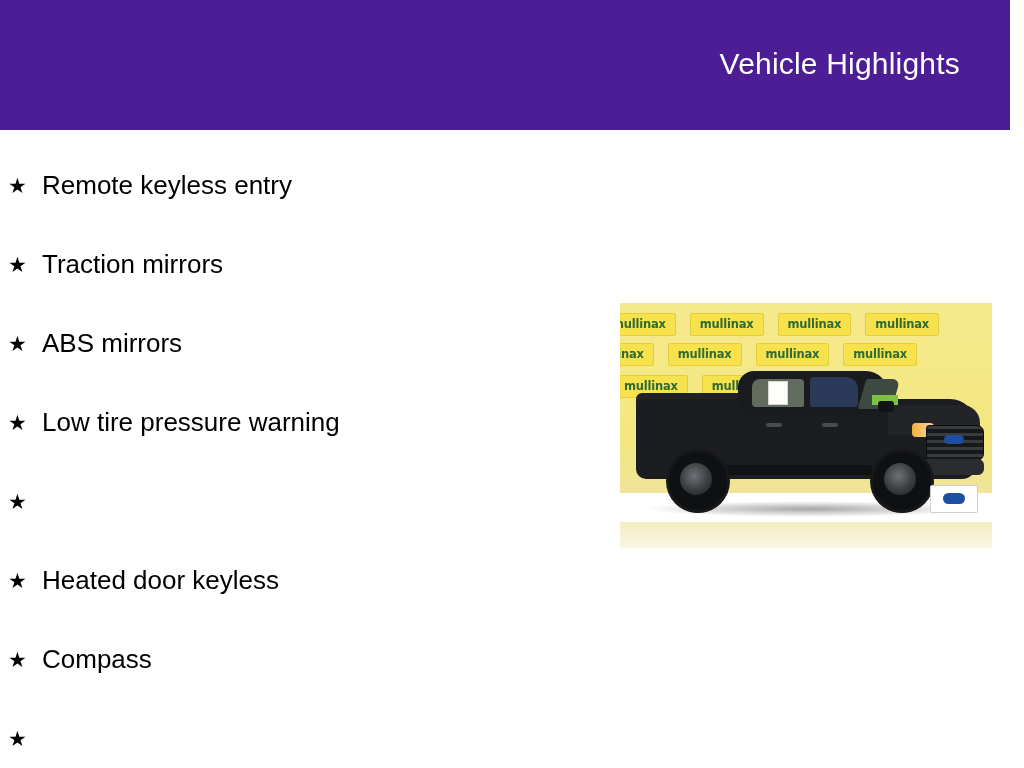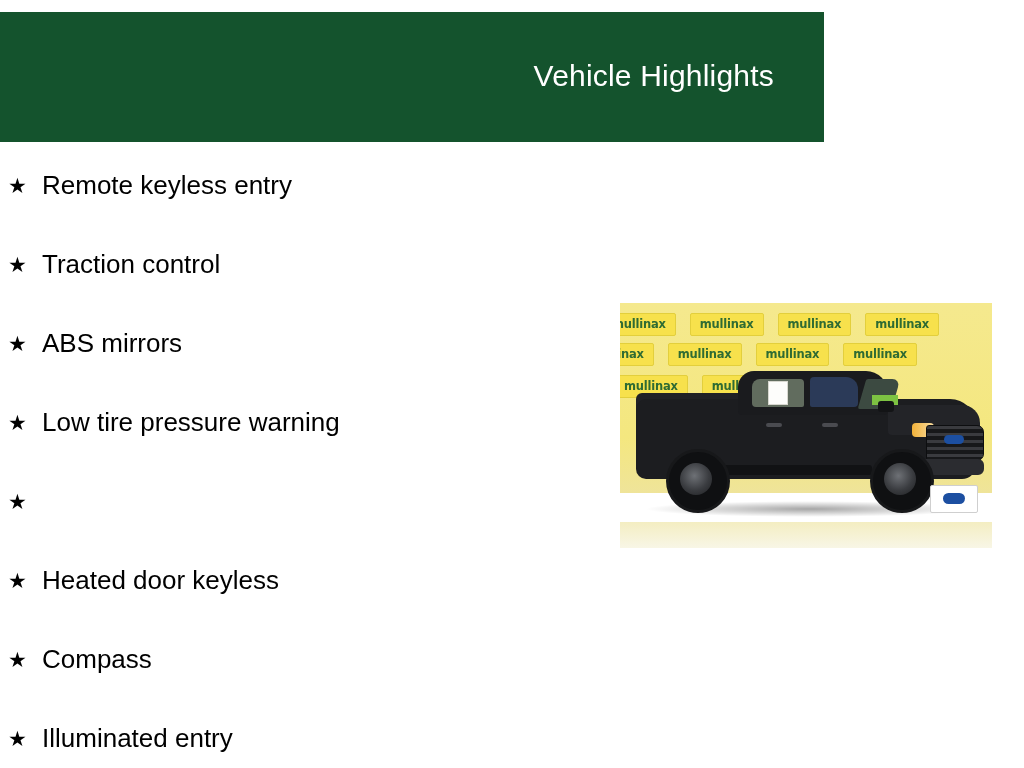--- a/index.html
+++ b/index.html
@@ -15,25 +15,25 @@
     position: relative;
   }
   .slide {
     position: relative;
     width: 1024px;
     height: 768px;
     background: #ffffff;
   }
   .header-bar {
     position: absolute;
-    top: 12px;
+    top: 0;
     left: 0;
-    width: 824px;
+    width: 1010px;
     height: 130px;
-    background: #14532d;
+    background: #4c1d95;
   }
   .header-title {
     position: absolute;
     right: 50px;
     top: 47px;
     color: #ffffff;
     font-size: 30px;
     font-weight: 400;
     letter-spacing: 0.2px;
     white-space: nowrap;
@@ -313,21 +313,21 @@
 
   <div class="features">
 
     <div class="feature-row">
       <span class="bullet-star">★</span>
       <span class="feature-label">Remote keyless entry</span>
     </div>
 
     <div class="feature-row">
       <span class="bullet-star">★</span>
-      <span class="feature-label">Traction control</span>
+      <span class="feature-label">Traction mirrors</span>
     </div>
 
     <div class="feature-row">
       <span class="bullet-star">★</span>
       <span class="feature-label">ABS mirrors</span>
     </div>
 
     <div class="feature-row">
       <span class="bullet-star">★</span>
       <span class="feature-label">Low tire pressure warning</span>
@@ -342,21 +342,20 @@
       <span class="feature-label">Heated door keyless</span>
     </div>
 
     <div class="feature-row">
       <span class="bullet-star">★</span>
       <span class="feature-label">Compass</span>
     </div>
 
     <div class="feature-row">
       <span class="bullet-star">★</span>
-      <span class="feature-label">Illuminated entry</span>
     </div>
 
   </div>
 
   <div class="photo">
     <div class="photo-bg"></div>
 
     <div class="banner banner-1">
       <span class="tag">mullinax</span>
       <span class="tag">mullinax</span>

